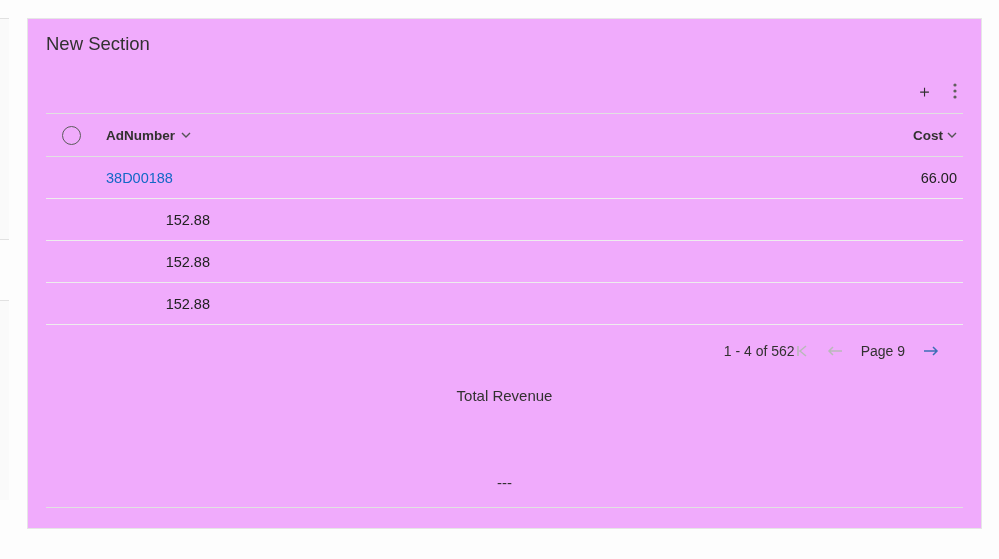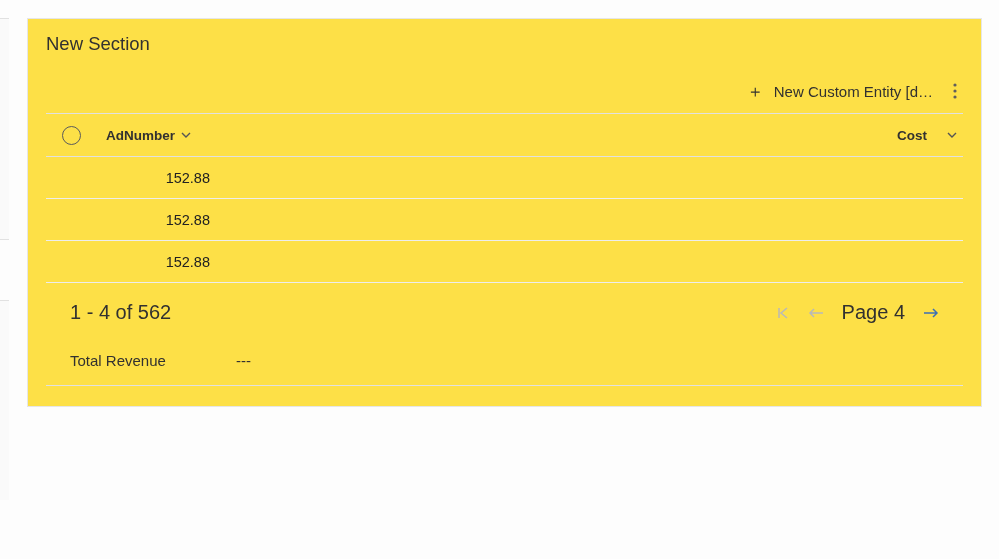--- a/index.html
+++ b/index.html
@@ -33,21 +33,21 @@
     width: 9px;
     height: 200px;
     border-top: 1px solid #e1e1e1;
     background: #fafafa;
   }
   .section {
     position: absolute;
     left: 27px;
     top: 18px;
     width: 955px;
-    background: #fde047;
+    background: #f0abfc;
     border: 1px solid #e6e6e6;
     padding: 0;
   }
   .section-title {
     font-size: 18.5px;
     font-weight: 400;
     color: #323130;
     padding: 14px 18px 24px 18px;
   }
   .toolbar {
@@ -115,21 +115,21 @@
     display: flex;
     align-items: center;
     gap: 6px;
   }
   .col-cost {
     width: 110px;
     text-align: right;
     display: flex;
     align-items: center;
     justify-content: flex-end;
-    gap: 20px;
+    gap: 4px;
     padding-right: 6px;
   }
   .chev {
     width: 10px;
     height: 10px;
     display: inline-block;
   }
   .chev svg { display:block; }
 
   .grid-row {
@@ -146,24 +146,24 @@
     cursor: pointer;
   }
   .grid-row .col-cost {
     font-weight: 400;
     color: #222;
   }
 
   .pager {
     display: flex;
     align-items: center;
-    justify-content: space-between;
+    justify-content: flex-end;
     padding: 18px 24px 14px 24px;
     margin: 0 18px;
-    font-size: 20px;
+    font-size: 14px;
     color: #323130;
   }
   .pager-right {
     display: flex;
     align-items: center;
     gap: 18px;
   }
   .pager-icon {
     color: #b9b9b9;
     cursor: pointer;
@@ -177,40 +177,40 @@
   }
 
   .total-row {
     display: flex;
     align-items: center;
     padding: 14px 24px 16px 24px;
     margin: 0 18px;
     border-bottom: 1px solid #e1e1e1;
     font-size: 15px;
     gap: 70px;
+    flex-direction: column;
   }
   .total-label { color: #323130; }
   .total-value { color: #323130; }
 
   .bottom-gap { height: 20px; }
 </style>
 </head>
 <body>
 
 <div class="edge-bar-left"></div>
 <div class="edge-bar-left2"></div>
 
 <div class="section">
 
   <div class="section-title">New Section</div>
 
   <div class="toolbar">
     <div class="new-entity-btn">
       <span class="plus">＋</span>
-      <span>New Custom Entity [d…</span>
     </div>
     <div class="more-btn">
       <svg width="4" height="16" viewBox="0 0 4 16">
         <circle cx="2" cy="2" r="1.6" fill="#605e5c"></circle>
         <circle cx="2" cy="8" r="1.6" fill="#605e5c"></circle>
         <circle cx="2" cy="14" r="1.6" fill="#605e5c"></circle>
       </svg>
     </div>
   </div>
 
@@ -231,20 +231,27 @@
         <span>Cost</span>
         <span class="chev">
           <svg width="10" height="10" viewBox="0 0 10 10">
               <path d="M1 3 L5 7 L9 3" fill="none" stroke="#555" stroke-width="1.4"></path>
             </svg>
         </span>
       </div>
     </div>
 
     <div id="grid-body">
+        <div class="grid-row">
+          <div class="col-select"></div>
+          <div class="col-adnumber">
+            <a>38D00188</a>
+          </div>
+          <div class="col-cost">66.00</div>
+        </div>
         <div class="grid-row">
           <div class="col-select"></div>
           <div class="col-cost">152.88</div>
         </div>
         <div class="grid-row">
           <div class="col-select"></div>
           <div class="col-cost">152.88</div>
         </div>
         <div class="grid-row">
           <div class="col-select"></div>
@@ -260,21 +267,21 @@
         <svg width="14" height="14" viewBox="0 0 14 14">
             <path d="M3 2 V12" stroke="#b9b9b9" stroke-width="1.5"></path>
             <path d="M11 2 L5 7 L11 12" fill="none" stroke="#b9b9b9" stroke-width="1.5"></path>
           </svg>
       </div>
       <div class="pager-icon">
         <svg width="16" height="14" viewBox="0 0 16 14">
             <path d="M15 7 H2 M6 3 L2 7 L6 11" fill="none" stroke="#b9b9b9" stroke-width="1.5"></path>
           </svg>
       </div>
-      <div class="page-label">Page 4</div>
+      <div class="page-label">Page 9</div>
       <div class="pager-icon active">
         <svg width="16" height="14" viewBox="0 0 16 14">
             <path d="M1 7 H14 M10 3 L14 7 L10 11" fill="none" stroke="#3c6fb5" stroke-width="1.5"></path>
           </svg>
       </div>
     </div>
   </div>
 
   <div class="total-row">
     <span class="total-label">Total Revenue</span>

